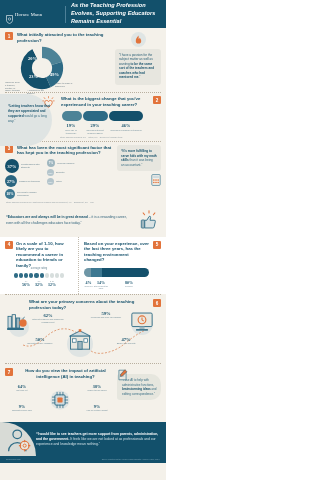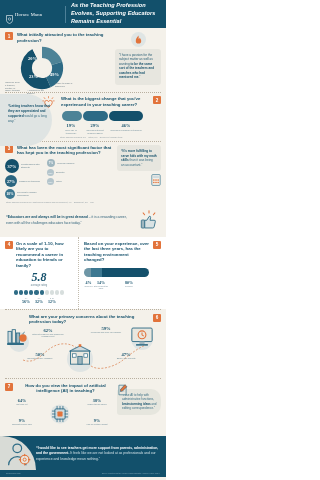--- a/index.html
+++ b/index.html
@@ -341,21 +341,20 @@
       </svg>
     </div>
   </div>
 
   <div class="row45">
     <div class="s4">
       <div class="s4-head">
         <div class="badge">4</div>
         <div class="q">On a scale of 1-10, how likely are you to recommend a career in education to friends or family?</div>
       </div>
-      <div class="bignum">5.8</div>
       <div class="avg">average rating</div>
       <div class="dots">
         <span class="dot on"></span>
         <span class="dot on"></span>
         <span class="dot on"></span>
         <span class="dot on"></span>
         <span class="dot on"></span>
         <span class="dot on"></span>
         <span class="dot"></span>
         <span class="dot"></span>

